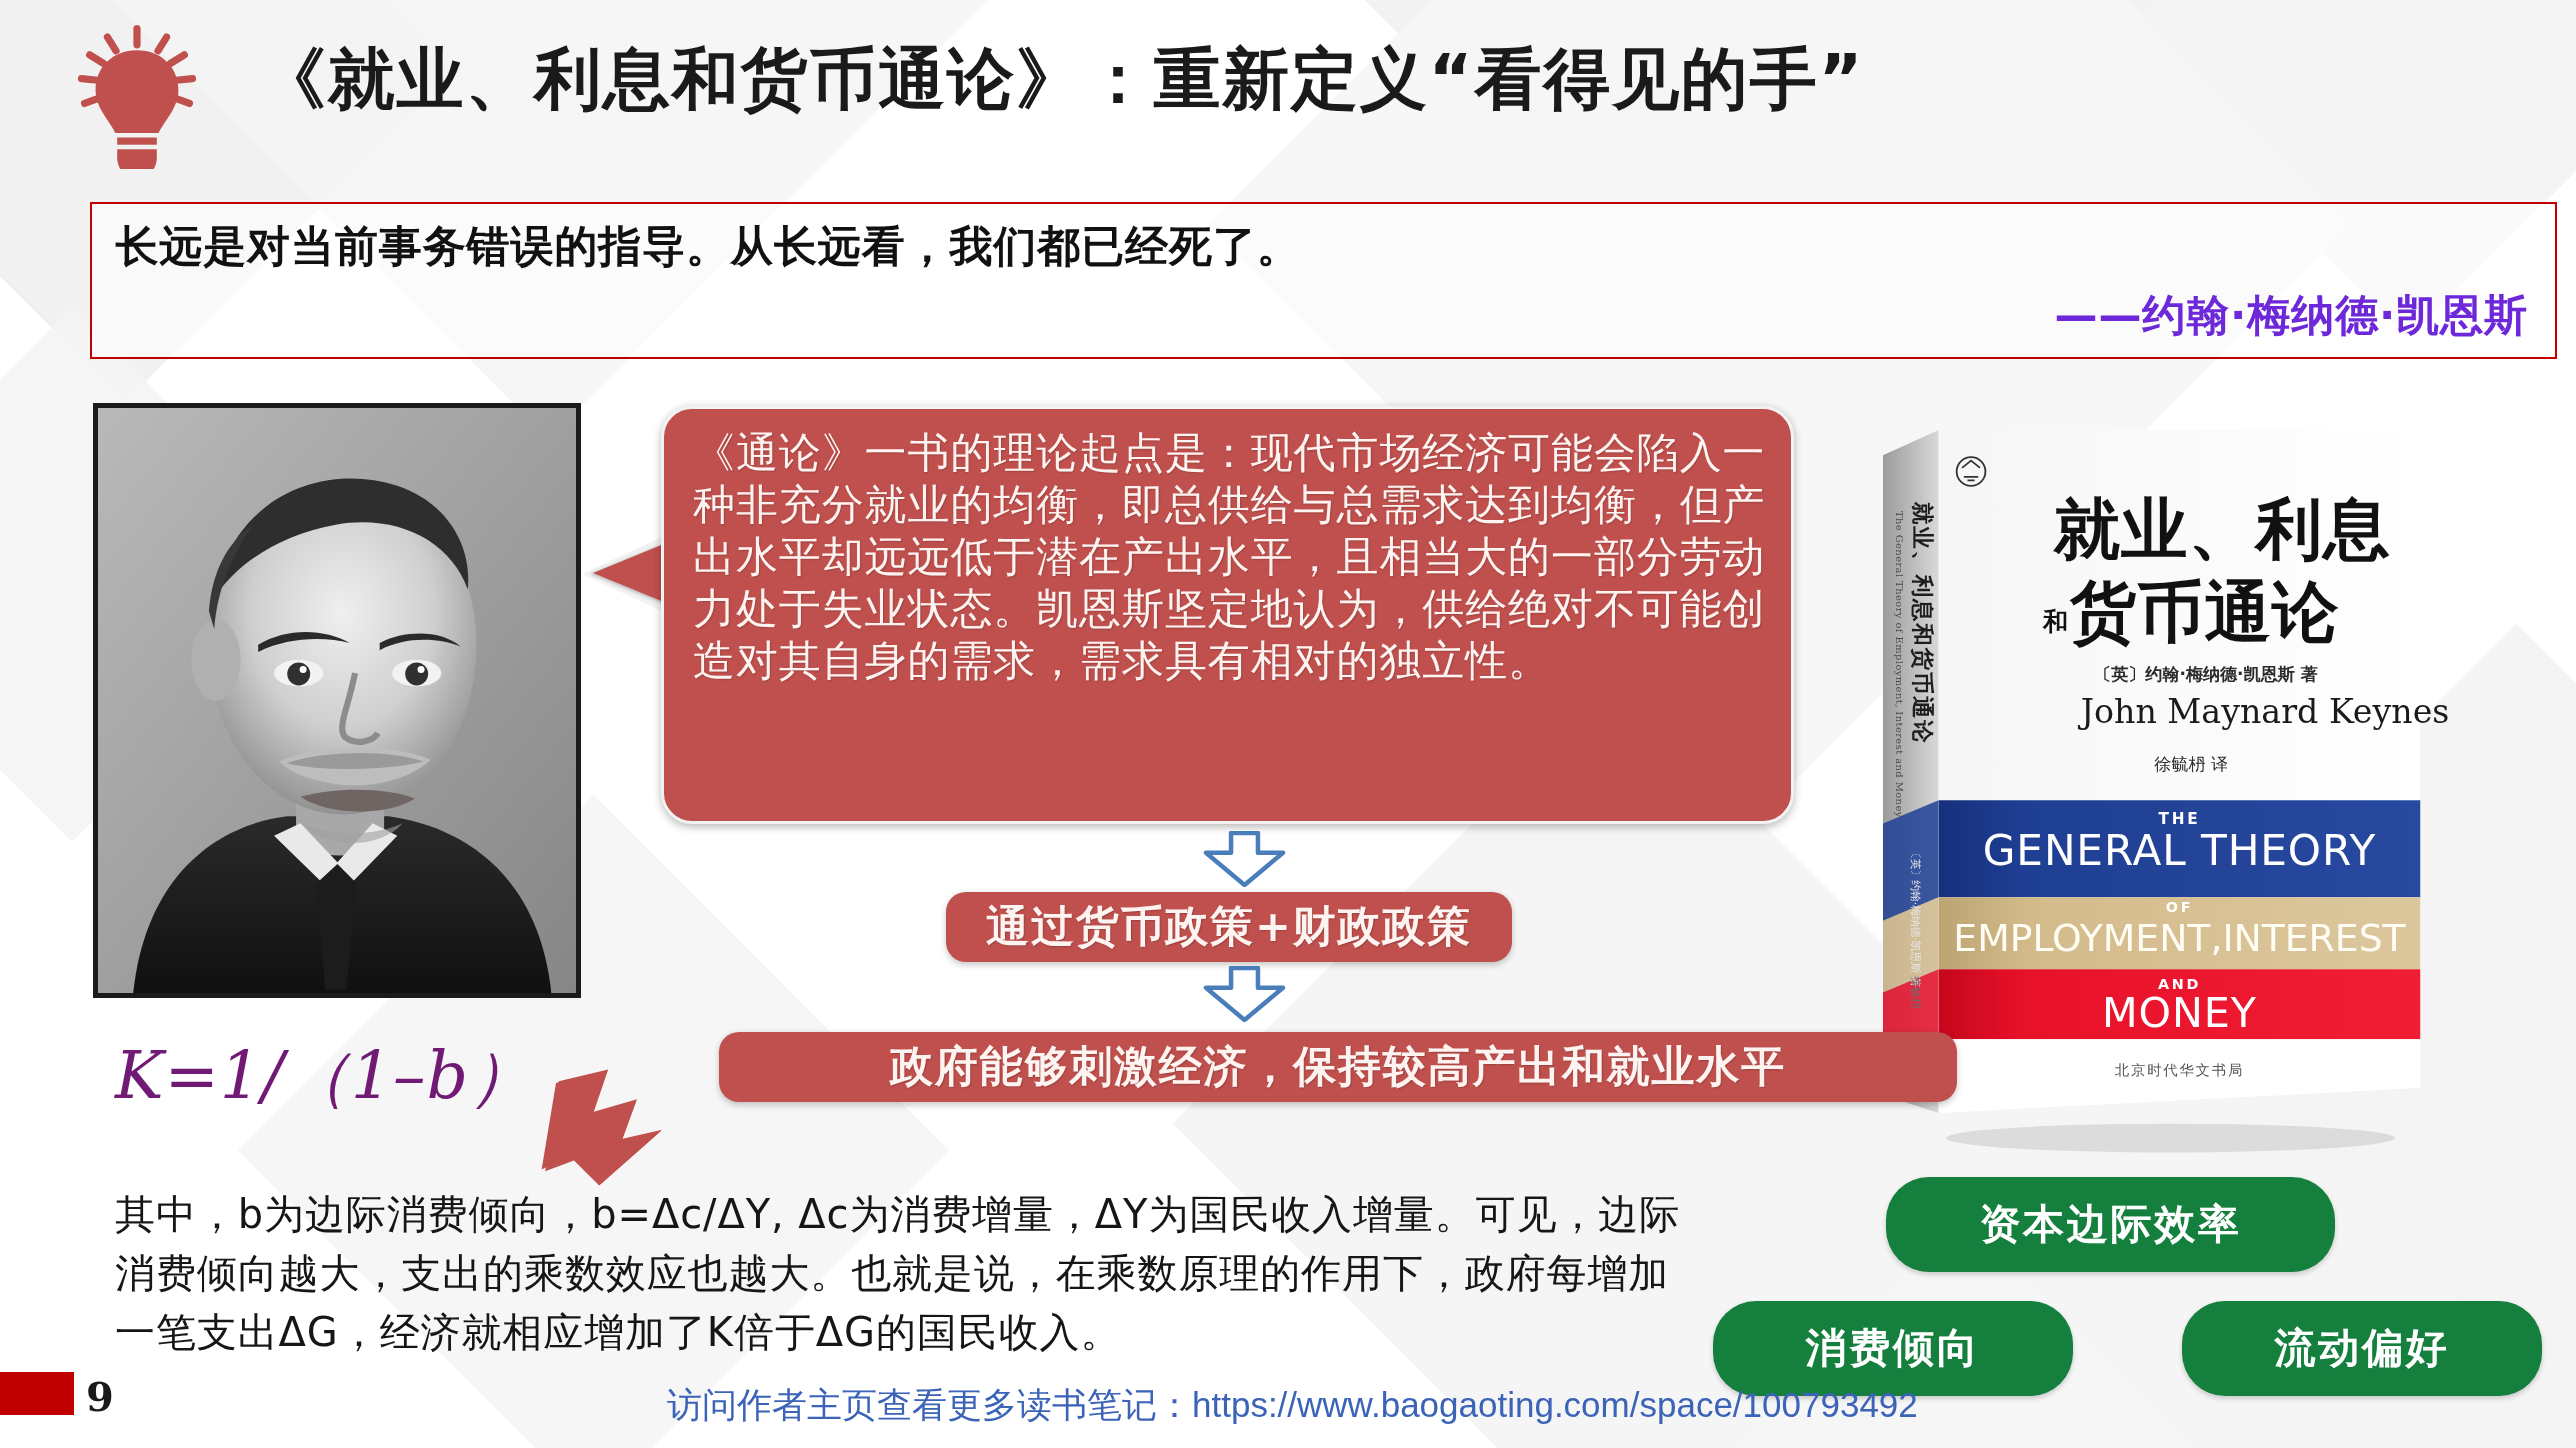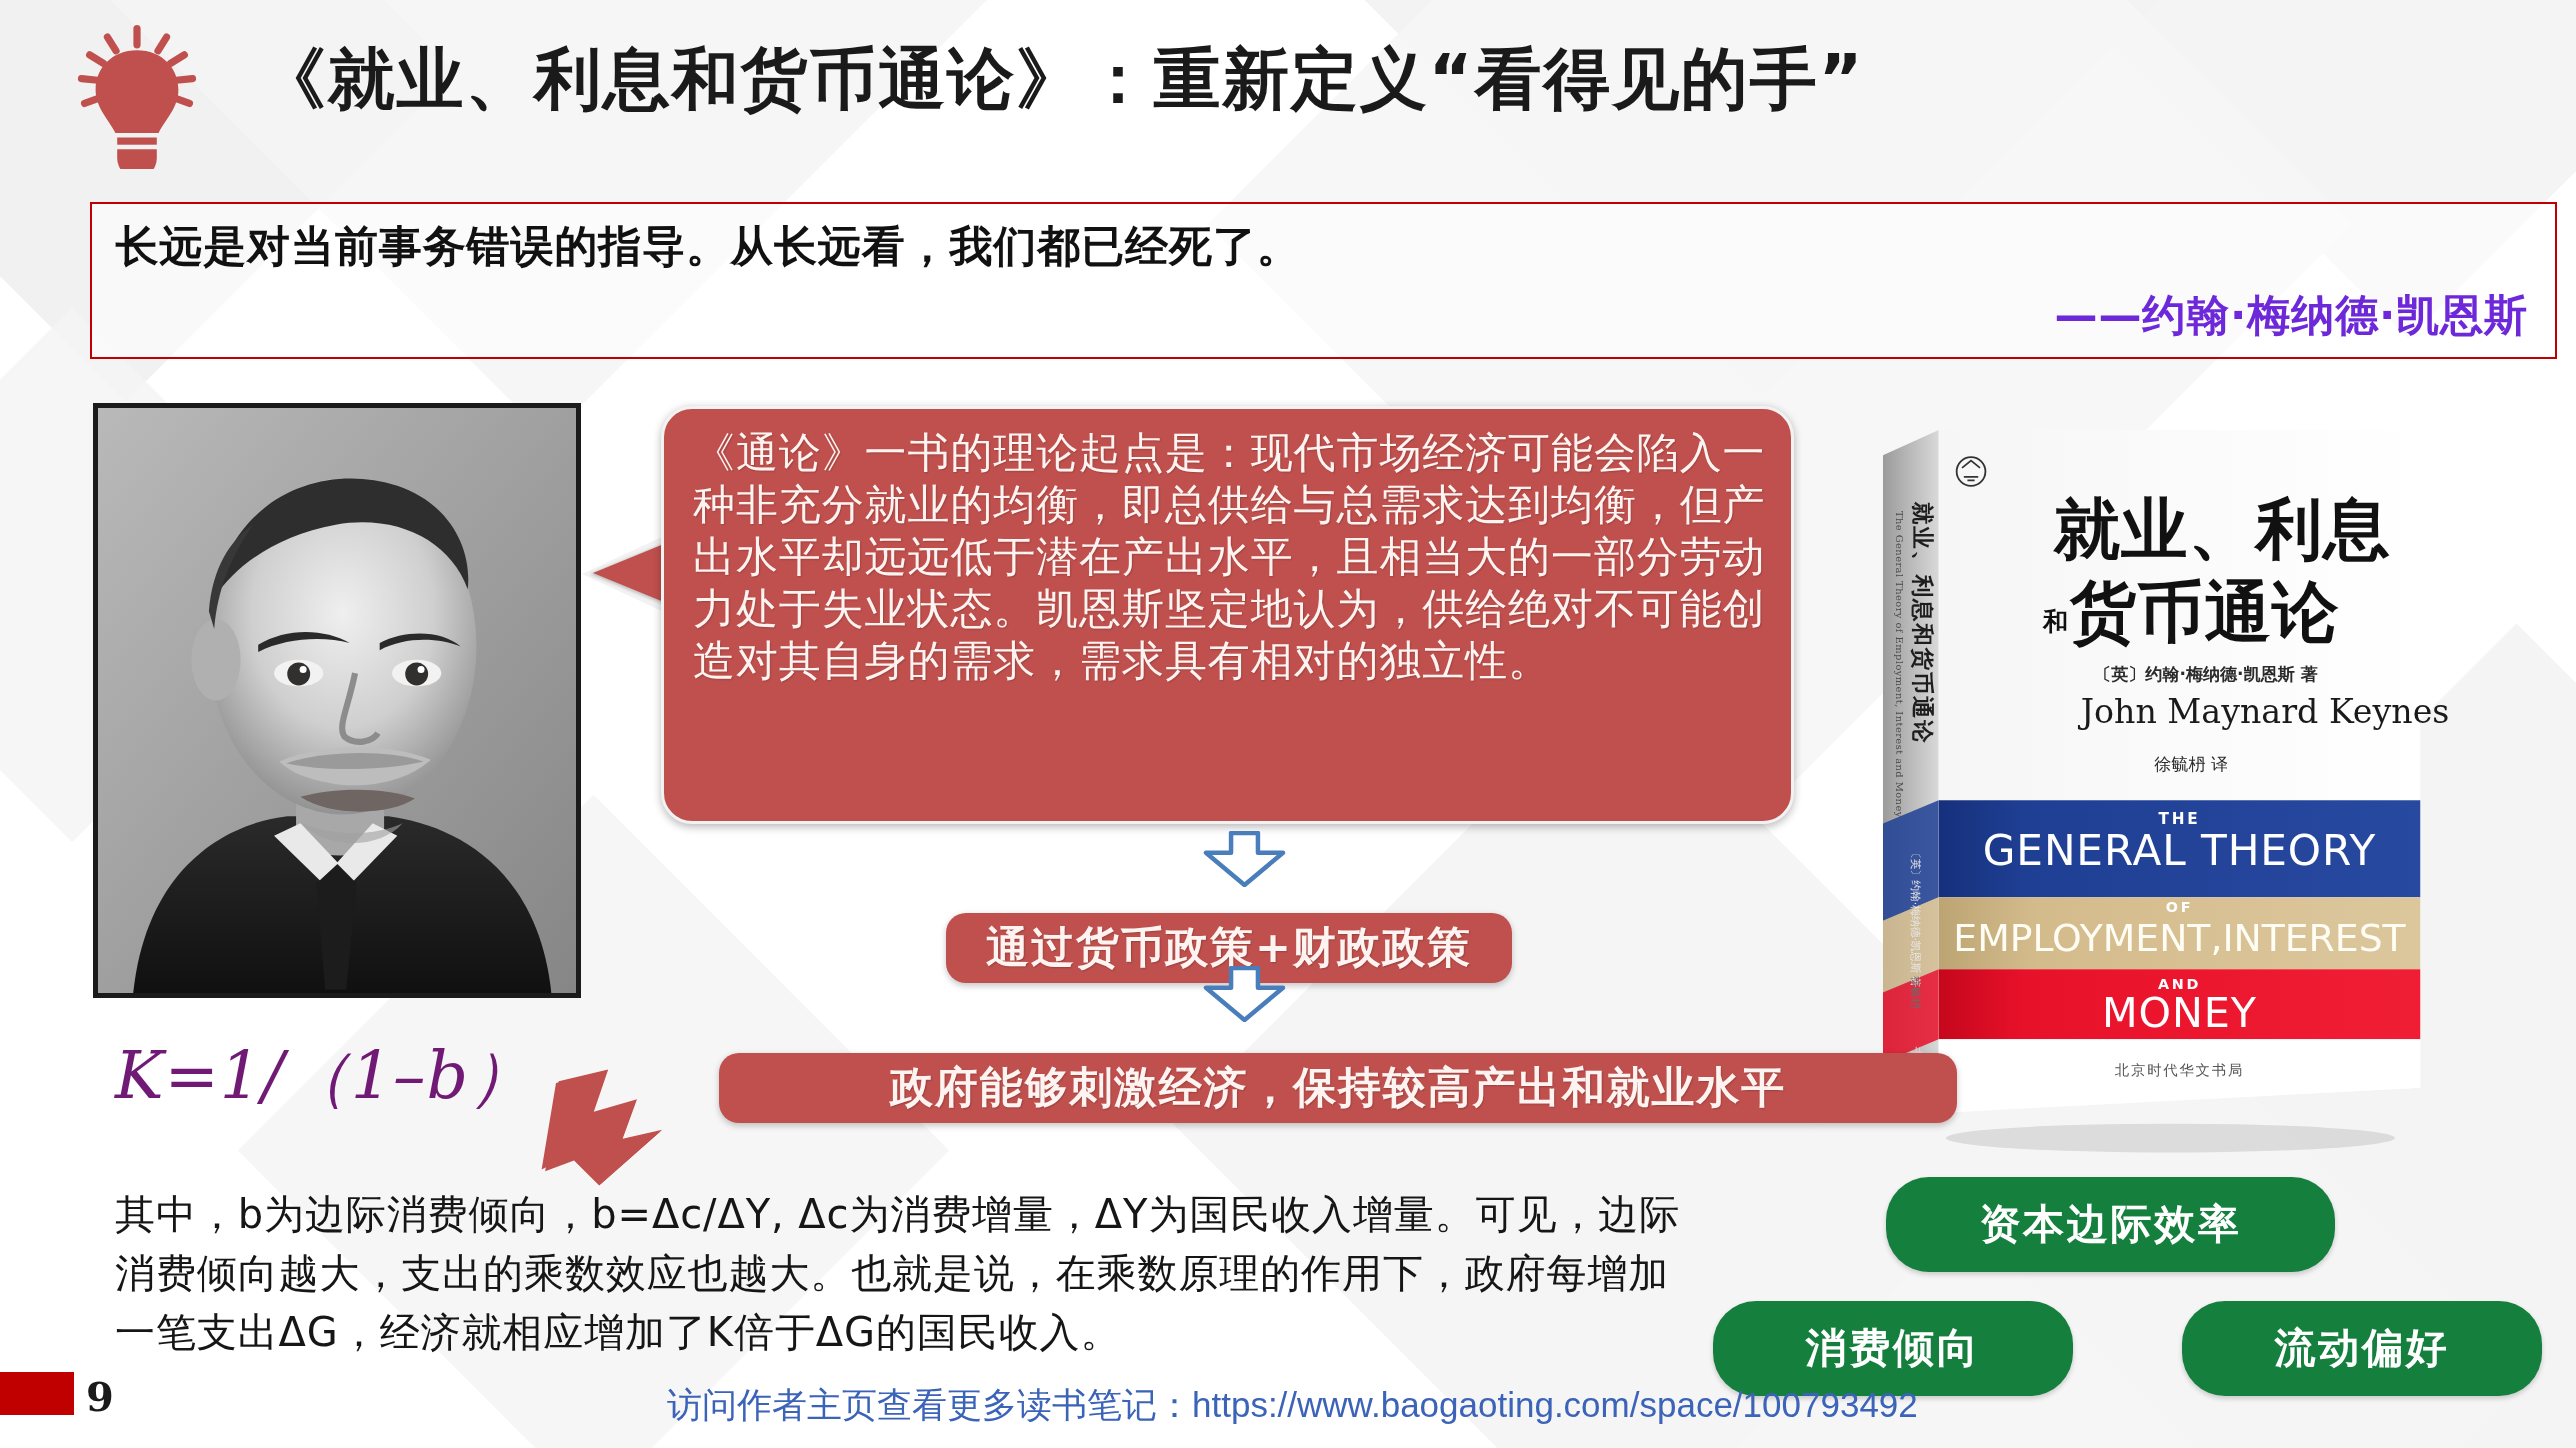--- a/index.html
+++ b/index.html
@@ -100,21 +100,20 @@
   .dn-arrow-2 { left:1197px; top:966px; }
 
   
   .flowbox {
     position:absolute; background:#c0504d; border-radius:20px; z-index:6;
     display:flex; align-items:center; justify-content:center;
     color:#fdf3f0; font-weight:bold; letter-spacing:1.8px;
     font-family:"DejaVu Sans","Liberation Sans",sans-serif;
     text-shadow: 0.9px 0.9px 1.8px rgba(0,0,0,0.2);
     box-shadow: 0 2.7px 6.3px rgba(0,0,0,0.22);
-    margin-top: 21px;
   }
   .flow-1 { left:946px; top:892px; width:566px; height:70px; font-size:43px; }
   .flow-2 { left:719px; top:1032px; width:1238px; height:70px; font-size:43px; }
 
   
   .formula {
     position:absolute; left:115px; top:1032px; z-index:6;
     font-size:65px; font-style:italic; font-weight:500; color:#701a75;
     font-family:"DejaVu Serif","Liberation Serif",serif;
     letter-spacing:0.9px; white-space:nowrap;

